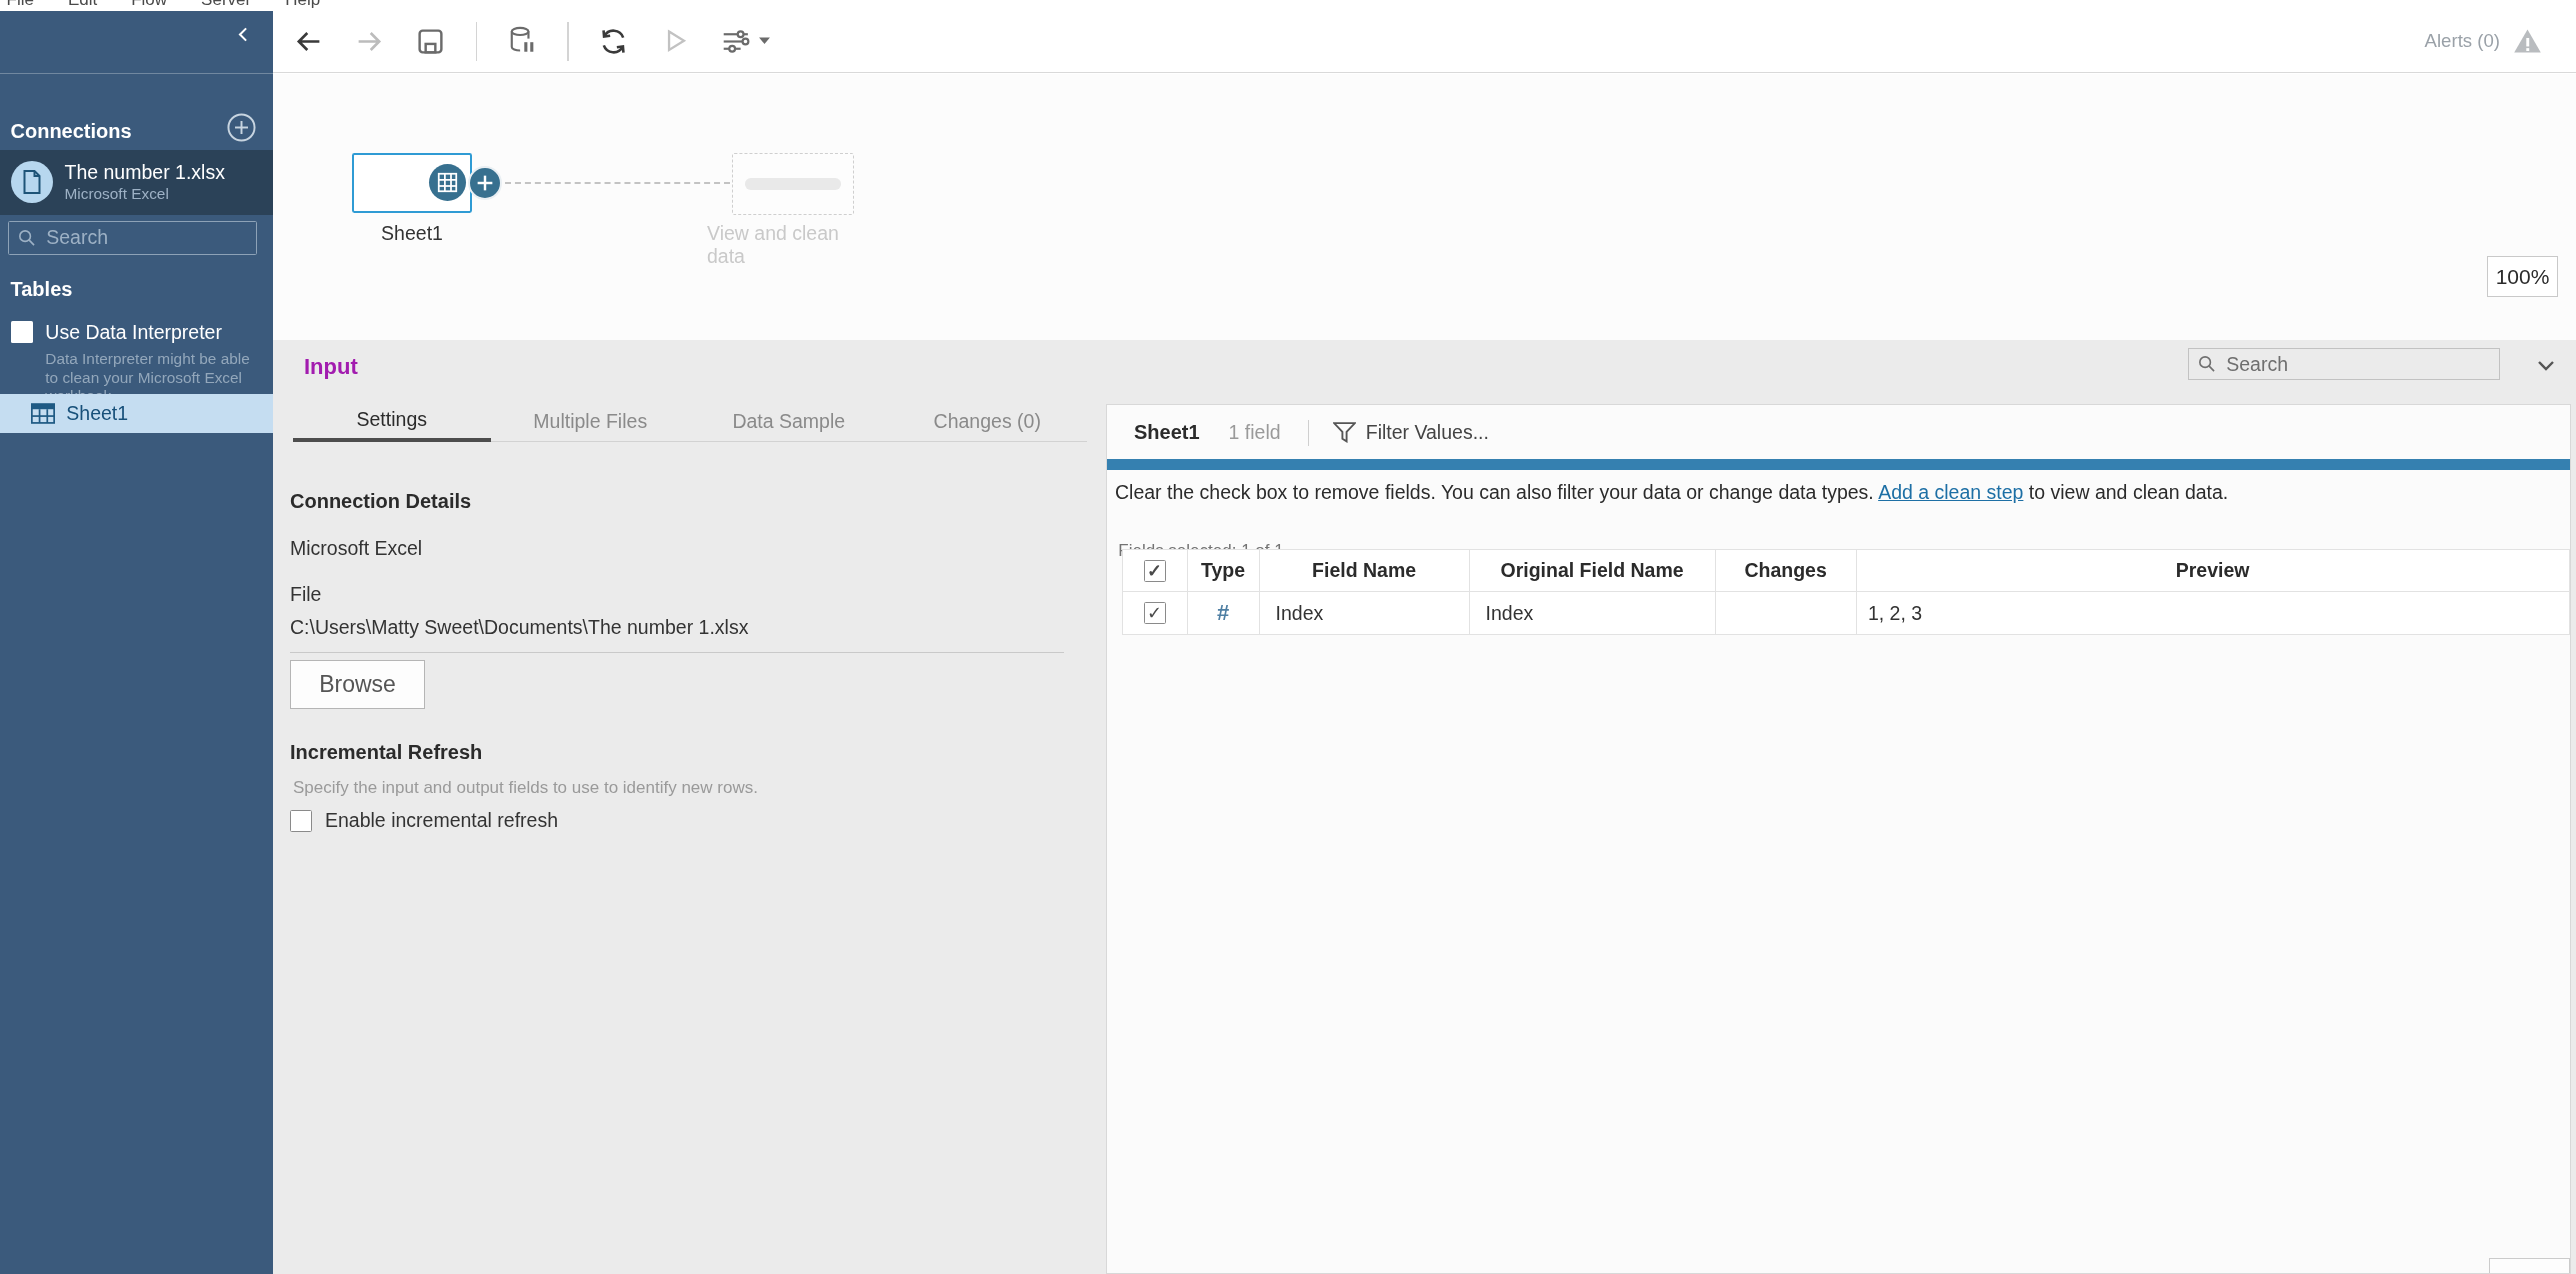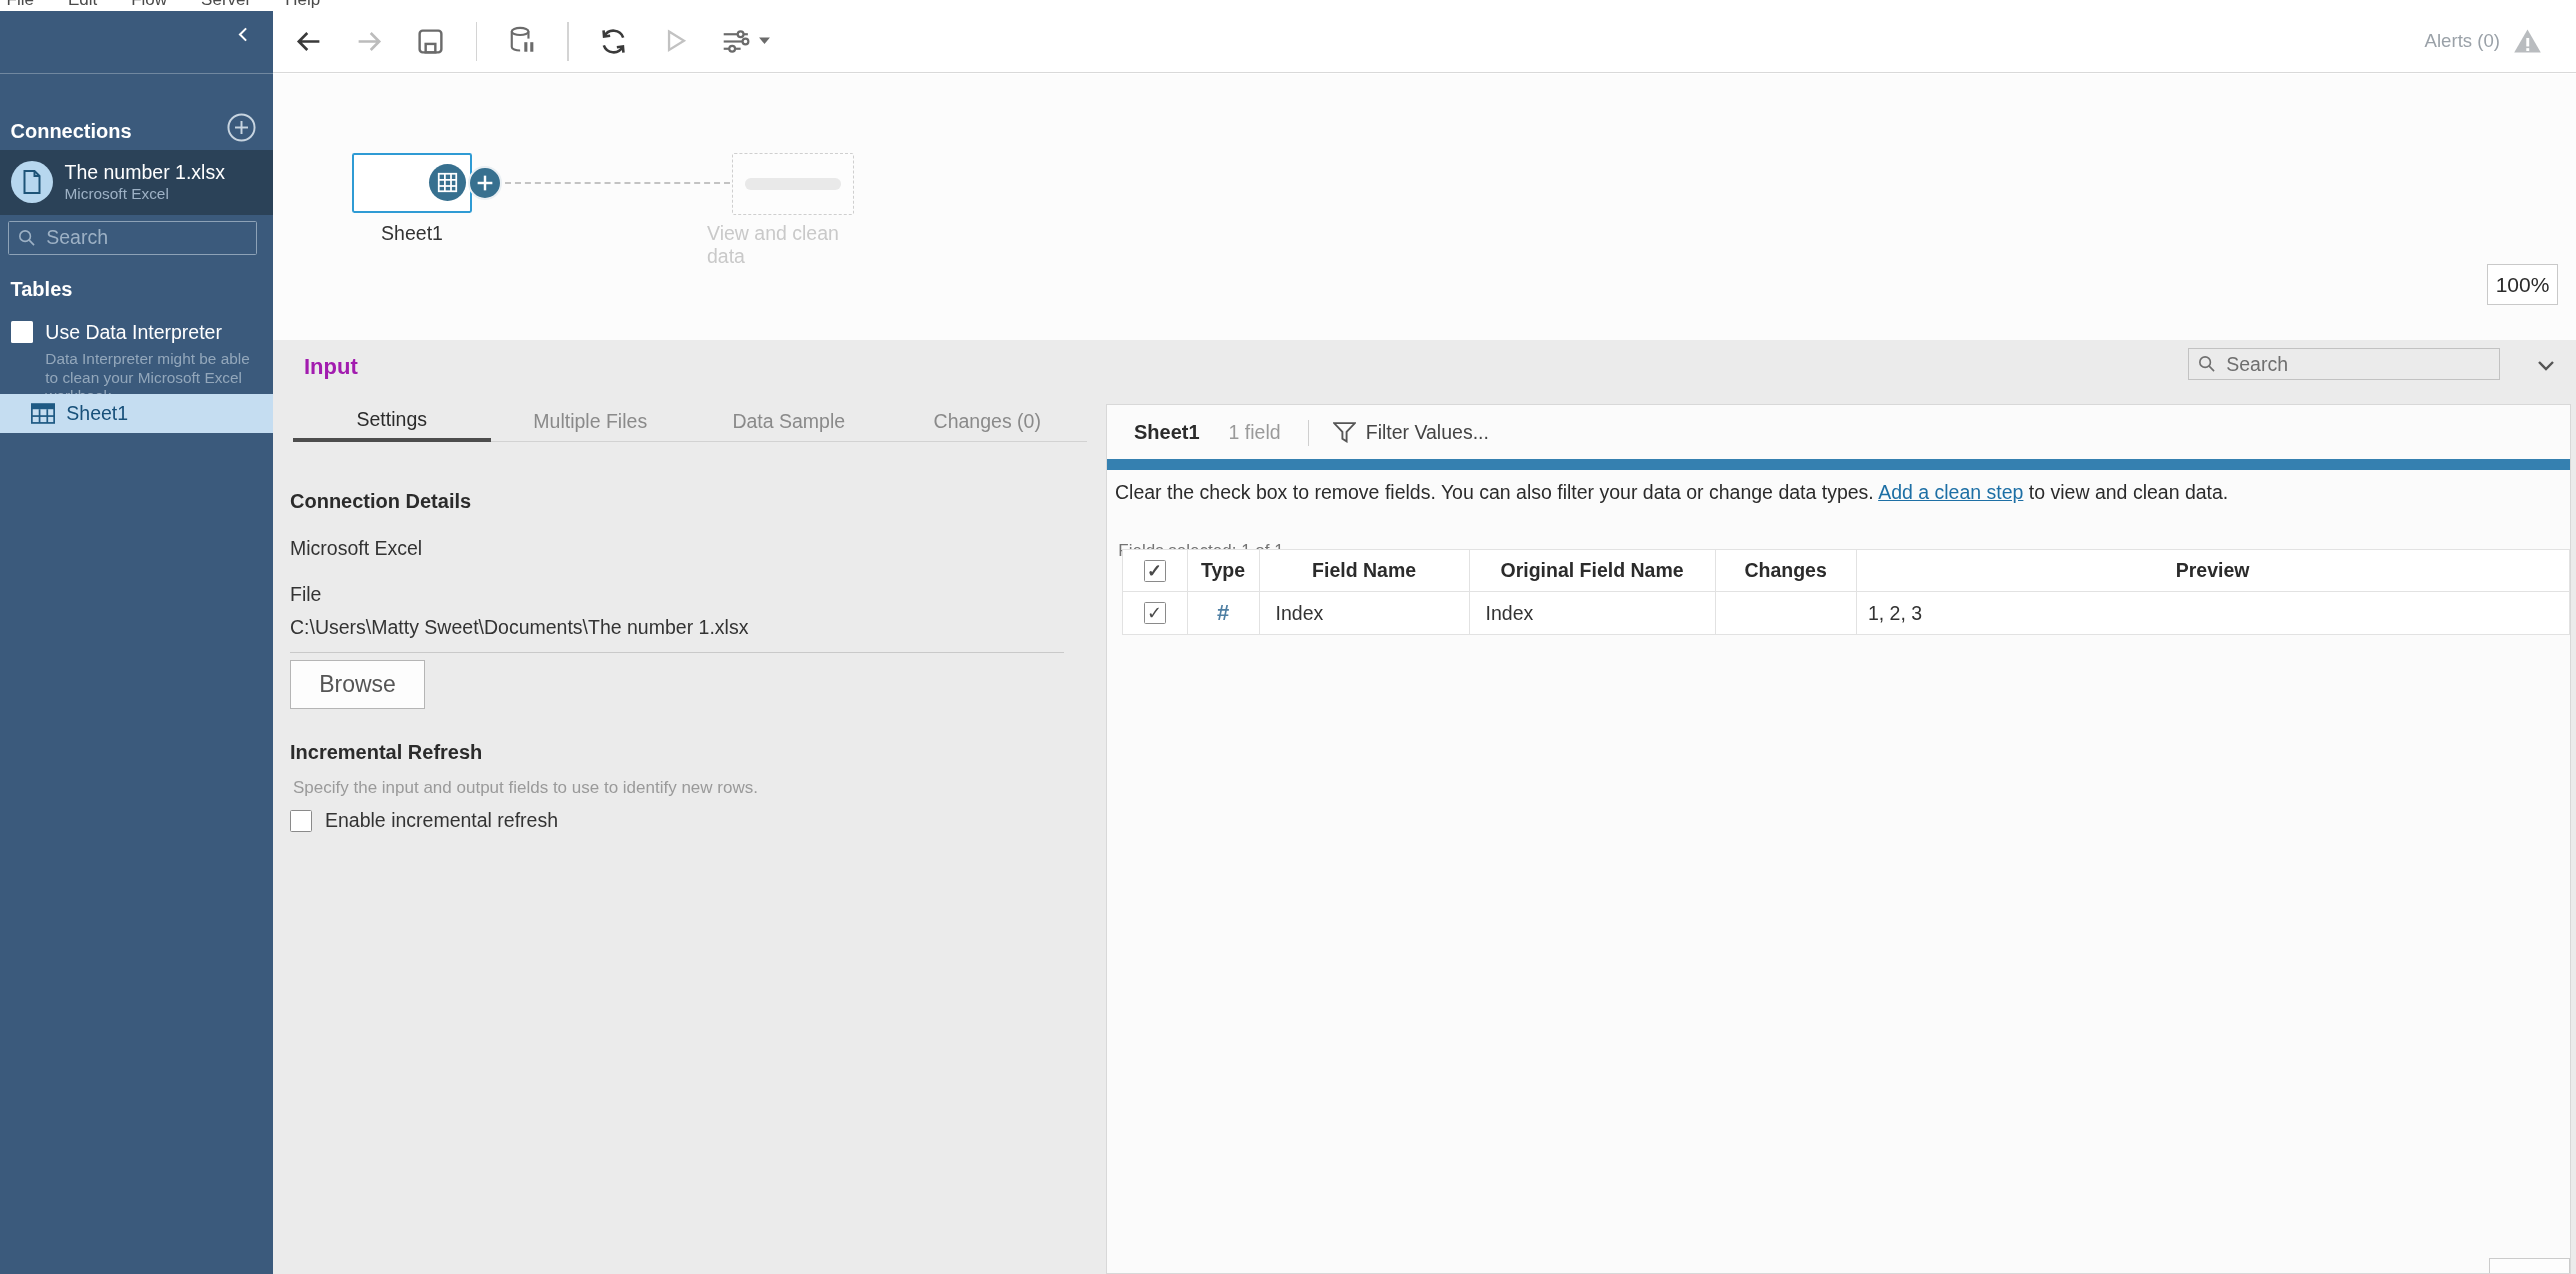--- a/index.html
+++ b/index.html
@@ -47,21 +47,21 @@
   
   .canvas { position:absolute; left:273px; top:74px; width:2303px; height:267px; background:#fcfcfc; }
   .node { position:absolute; left:79px; top:79px; width:120px; height:60px; background:#fff; border:2.4px solid #2f9bd4; border-radius:2.4px; }
   .node-circle { position:absolute; left:75px; top:9px; width:37px; height:37px; border-radius:50%; background:#37708f; display:flex; align-items:center; justify-content:center; }
   .node-plus { position:absolute; left:195px; top:92px; width:34px; height:34px; border-radius:50%; background:#37708f; border:2.4px solid #e9eff3; display:flex; align-items:center; justify-content:center; z-index:2; }
   .node-link { position:absolute; left:232px; top:108px; width:225px; border-top:2.4px dashed #c3c3c3; }
   .node-ph { position:absolute; left:459px; top:79px; width:122px; height:62px; border:1.6px dashed #cfcfcf; border-radius:2.4px; background:#fdfdfd; display:flex; align-items:center; justify-content:center; }
   .node-ph-pill { width:96px; height:11.3px; border-radius:5.7px; background:#e9e9e9; }
   .node-label { position:absolute; left:63px; top:148px; width:152px; text-align:center; font-size:19.5px; color:#333; }
   .node-ph-label { position:absolute; left:434px; top:148px; width:170px; font-size:19.5px; color:#c9c9c9; }
-  .zoom-box { position:absolute; left:2214px; top:190px; width:71px; height:41px; background:#fff; border:0.8px solid #c9c9c9; display:flex; align-items:center; justify-content:center; font-size:21px; color:#2b2b2b; }
+  .zoom-box { position:absolute; left:2214px; top:182px; width:71px; height:41px; background:#fff; border:0.8px solid #c9c9c9; display:flex; align-items:center; justify-content:center; font-size:21px; color:#2b2b2b; }
 
   
   .input-panel { position:absolute; left:273px; top:340px; width:2303px; height:934px; background:#ebebeb; }
   .ip-title { position:absolute; left:31px; top:13.8px; font-size:22px; font-weight:bold; color:#a21caf; }
   .ip-search { position:absolute; left:1915px; top:8px; width:312px; height:32px; border:0.8px solid #c2c2c2; display:flex; align-items:center; padding:0 8px; background:#ebebeb; }
   .ip-search input { background:transparent; border:none; outline:none; font-size:19.5px; color:#555; width:243px; margin-left:9.7px; font-family:"Liberation Sans",sans-serif; }
   .ip-search input::placeholder { color:#6f6f6f; }
   .ip-collapse { position:absolute; left:2261px; top:13px; width:24px; height:24px; cursor:pointer; }
 
   .tabs { position:absolute; left:19.5px; top:61px; width:794px; height:41px; display:flex; border-bottom:0.8px solid #d2d2d2; }

